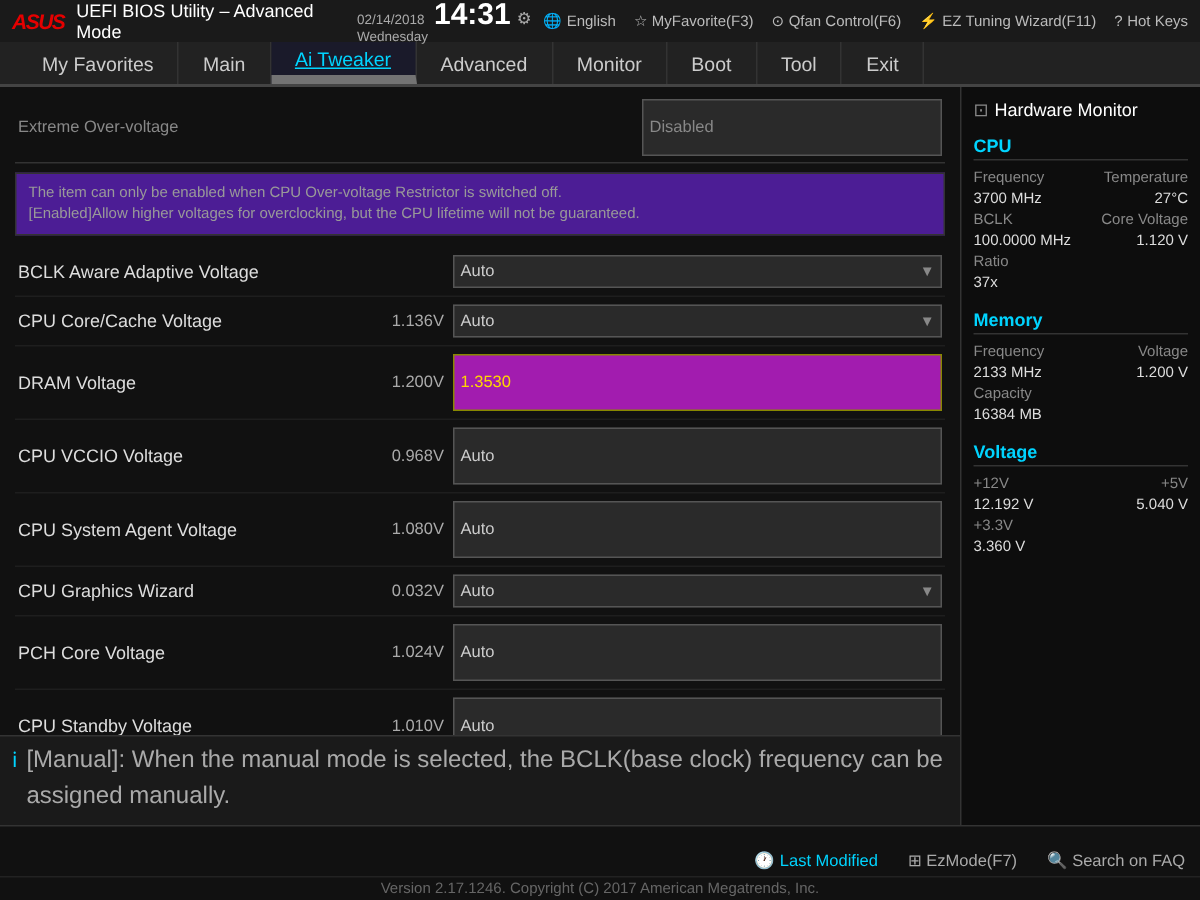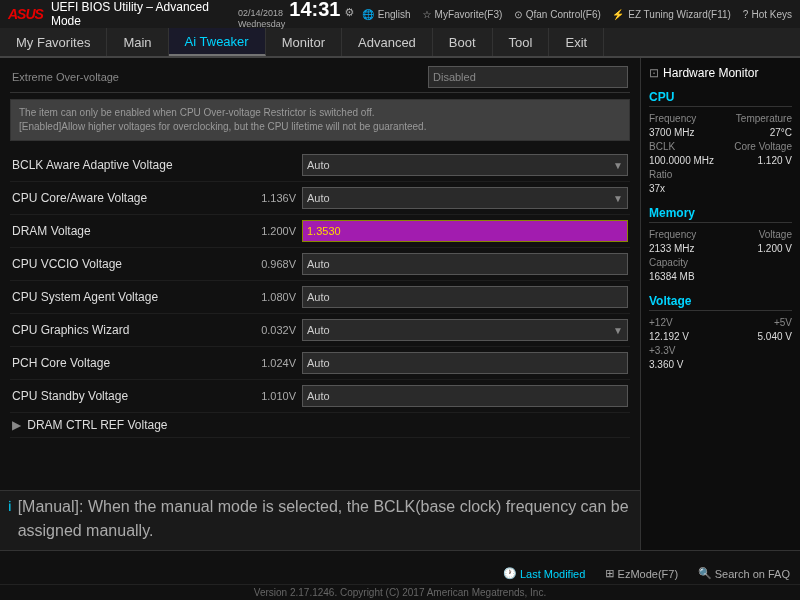--- a/index.html
+++ b/index.html
@@ -52,34 +52,36 @@
     }
     .top-icon-item { display: flex; align-items: center; gap: 3px; cursor: pointer; }
 
     
     #nav-bar {
       display: flex;
       align-items: stretch;
       background: #222;
       height: 30px;
       border-bottom: 2px solid #444;
+      padding-left: 12px;
     }
     .nav-item {
       display: flex;
       align-items: center;
       padding: 0 16px;
       cursor: pointer;
       color: #ccc;
       font-size: 13px;
       border-right: 1px solid #333;
     }
     .nav-item.active {
       color: #00d4ff;
-      border-bottom: 2px solid #737373;
+      border-bottom: 6px solid #737373;
       background: #1a1a2a;
+      text-decoration: underline;
     }
 
     
     #main-layout {
       display: flex;
       height: 492px;
     }
 
     
     #content-area {
@@ -99,21 +101,21 @@
 
     .section-header {
       color: #888;
       font-size: 11px;
       padding: 4px 0;
       border-bottom: 1px solid #333;
       margin-bottom: 4px;
     }
 
     .description-box {
-      background: #404040;
+      background: #4c1d95;
       border: 1px solid #333;
       padding: 6px 8px;
       margin-bottom: 8px;
       color: #999;
       font-size: 10px;
       line-height: 1.4;
     }
 
     .setting-row {
       display: flex;
@@ -151,21 +153,21 @@
       justify-content: space-between;
       cursor: pointer;
     }
     .dropdown-arrow { color: #888; font-size: 10px; }
 
     .text-control {
       background: #2a2a2a;
       border: 1px solid #555;
       color: #ccc;
       width: 100%;
-      height: 22px;
+      height: 38px;
       padding: 0 4px;
       font-size: 11px;
       display: flex;
       align-items: center;
     }
 
     .text-control.highlighted {
       color: #ffd700;
       background: #a21caf;
       border-color: #888800;
@@ -295,22 +297,22 @@
     <span class="top-icon-item">⊙ <span>Qfan Control(F6)</span></span>
     <span class="top-icon-item">⚡ <span>EZ Tuning Wizard(F11)</span></span>
     <span class="top-icon-item">? <span>Hot Keys</span></span>
   </div>
 </div>
 
 <div id="nav-bar">
   <div class="nav-item">My Favorites</div>
   <div class="nav-item">Main</div>
   <div class="nav-item active">Ai Tweaker</div>
+  <div class="nav-item">Advanced</div>
   <div class="nav-item">Monitor</div>
-  <div class="nav-item">Advanced</div>
   <div class="nav-item">Boot</div>
   <div class="nav-item">Tool</div>
   <div class="nav-item">Exit</div>
 </div>
 
 <div id="main-layout">
 
   <div id="content-area">
     <div id="settings-panel">
 
@@ -330,21 +332,21 @@
             <div class="setting-label">BCLK Aware Adaptive Voltage</div>
             <div class="setting-value-current"></div>
             <div class="setting-control">
               <div class="dropdown-control">
                 <span>Auto</span>
                 <span class="dropdown-arrow">▼</span>
               </div>
             </div>
           </div>
           <div class="setting-row">
-            <div class="setting-label">CPU Core/Aware Voltage</div>
+            <div class="setting-label">CPU Core/Cache Voltage</div>
             <div class="setting-value-current">1.136V</div>
             <div class="setting-control">
               <div class="dropdown-control">
                 <span>Auto</span>
                 <span class="dropdown-arrow">▼</span>
               </div>
             </div>
           </div>
           <div class="setting-row">
             <div class="setting-label">DRAM Voltage</div>

